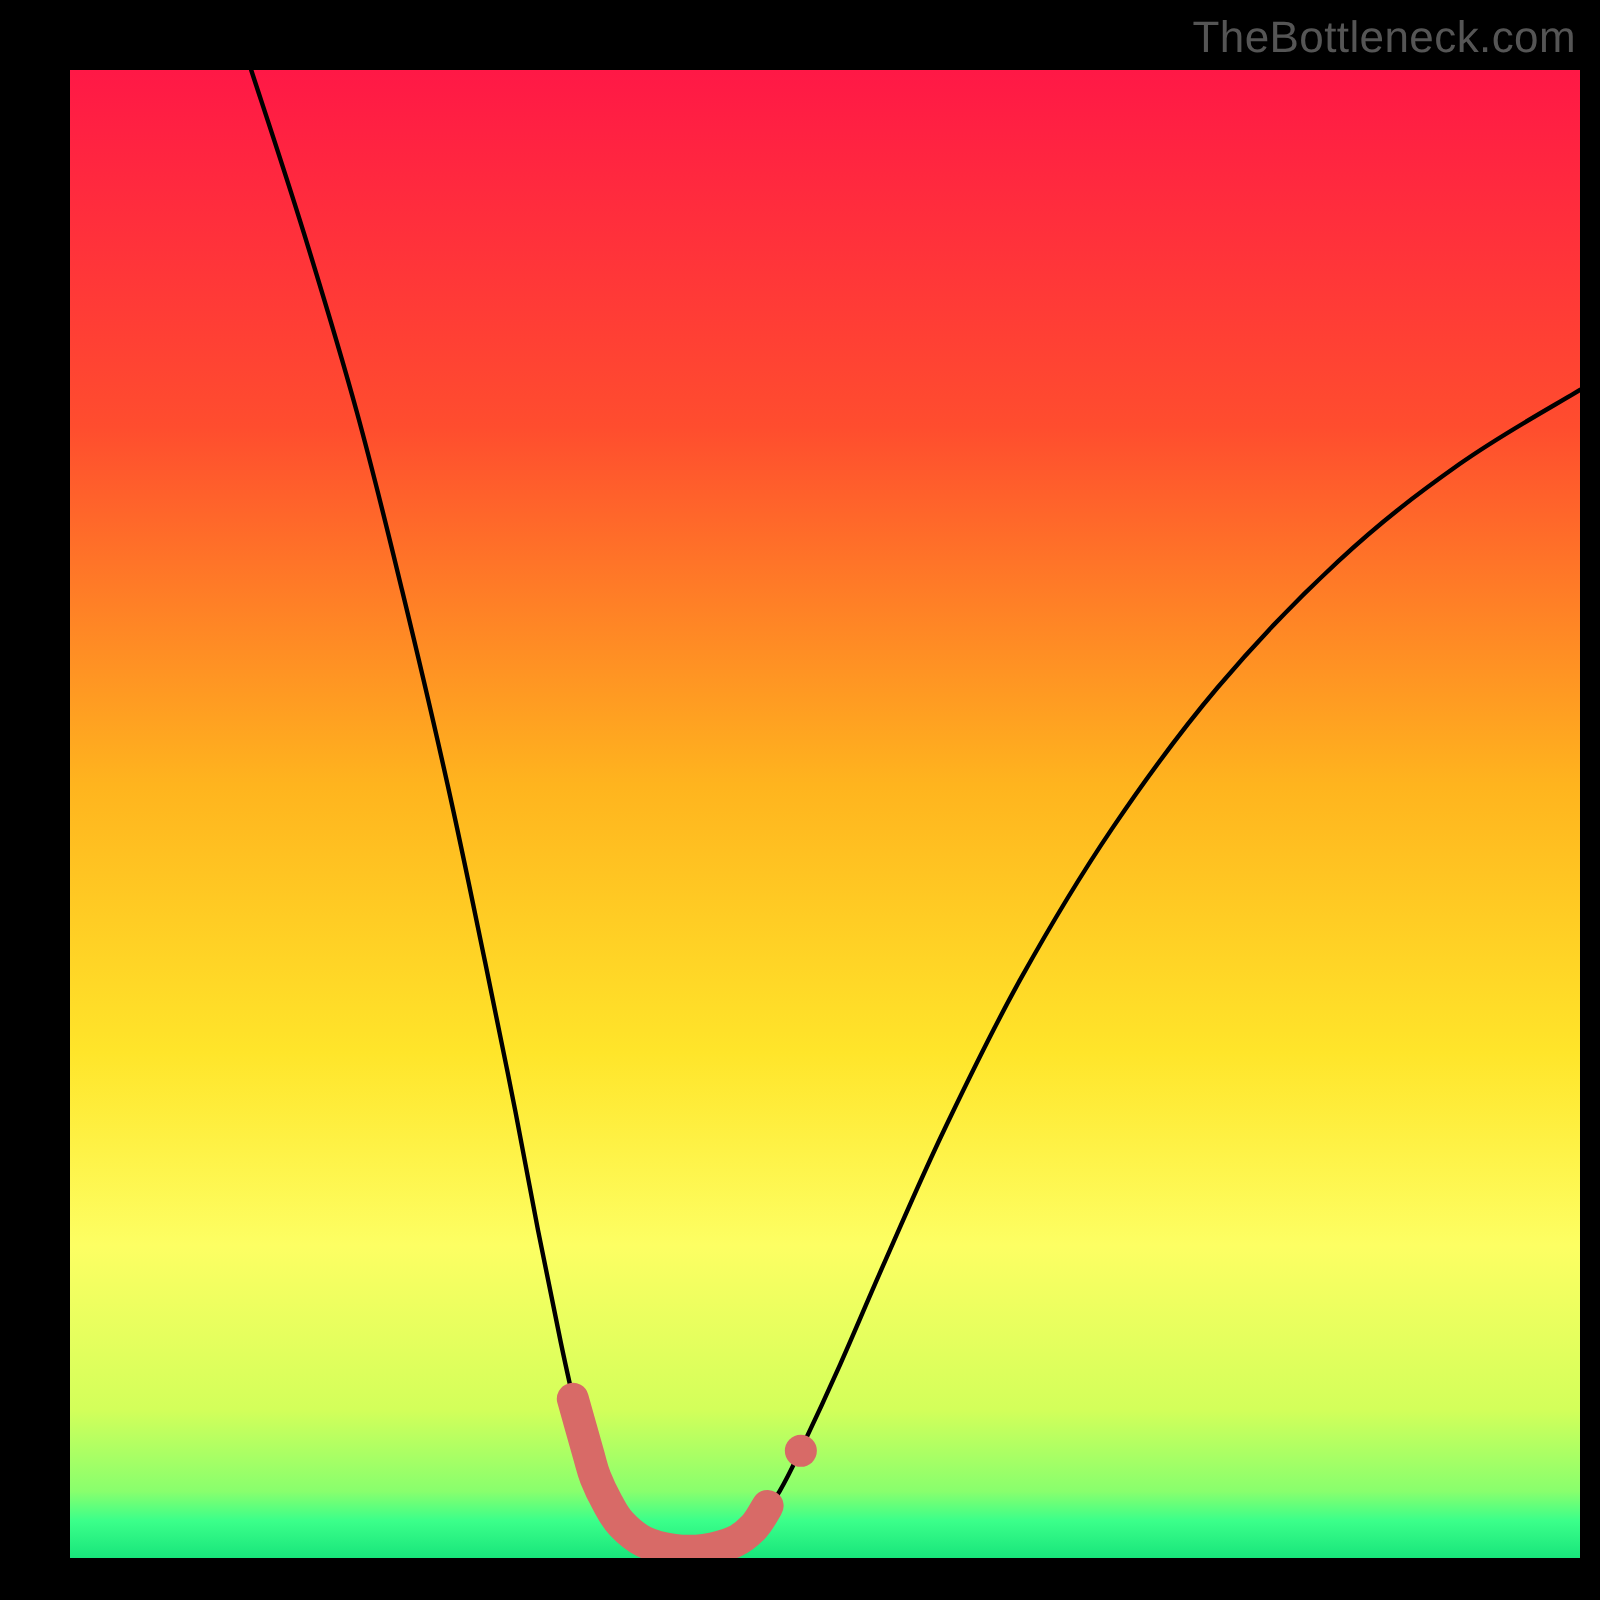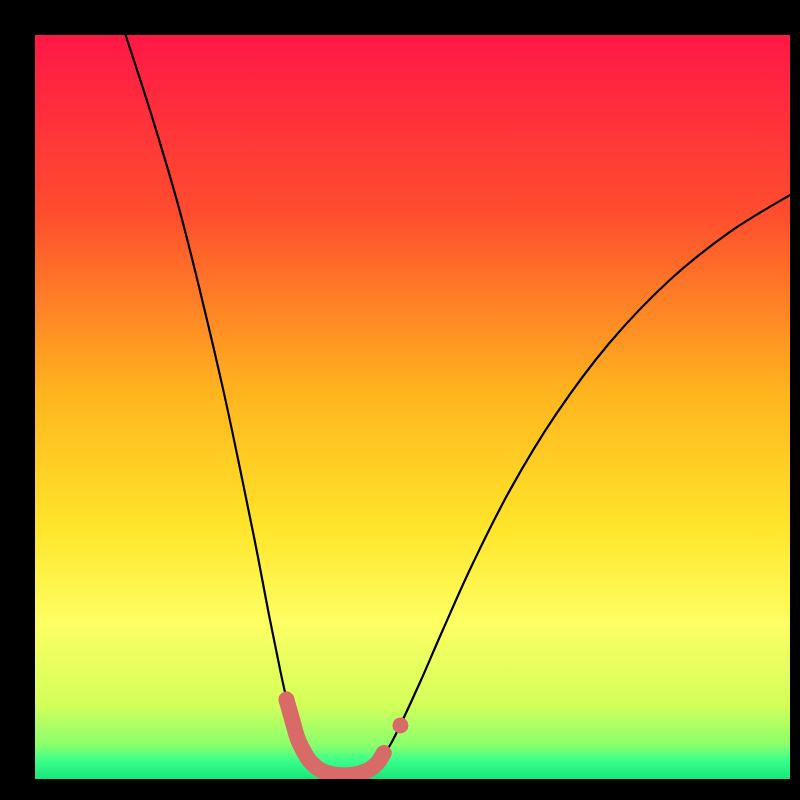--- a/index.html
+++ b/index.html
@@ -34,20 +34,21 @@
     letter-spacing: 0.2px;
     font-weight: 500;
   }
   svg { display: block; }
 </style>
 </head>
 <body>
 
 <div class="frame">
 
+  <div class="watermark">TheBottleneck.com</div>
 
   <div class="plot-area">
     <svg id="chart-svg" width="755" height="744" viewBox="0 0 755 744" preserveAspectRatio="none">
       <defs>
         <linearGradient id="bg-grad" x1="0" y1="0" x2="0" y2="1">
             <stop offset="0%" stop-color="#ff1846"></stop>
             <stop offset="24%" stop-color="#ff4d2e"></stop>
             <stop offset="48%" stop-color="#ffb41e"></stop>
             <stop offset="66%" stop-color="#ffe52a"></stop>
             <stop offset="79%" stop-color="#fdff63"></stop>

